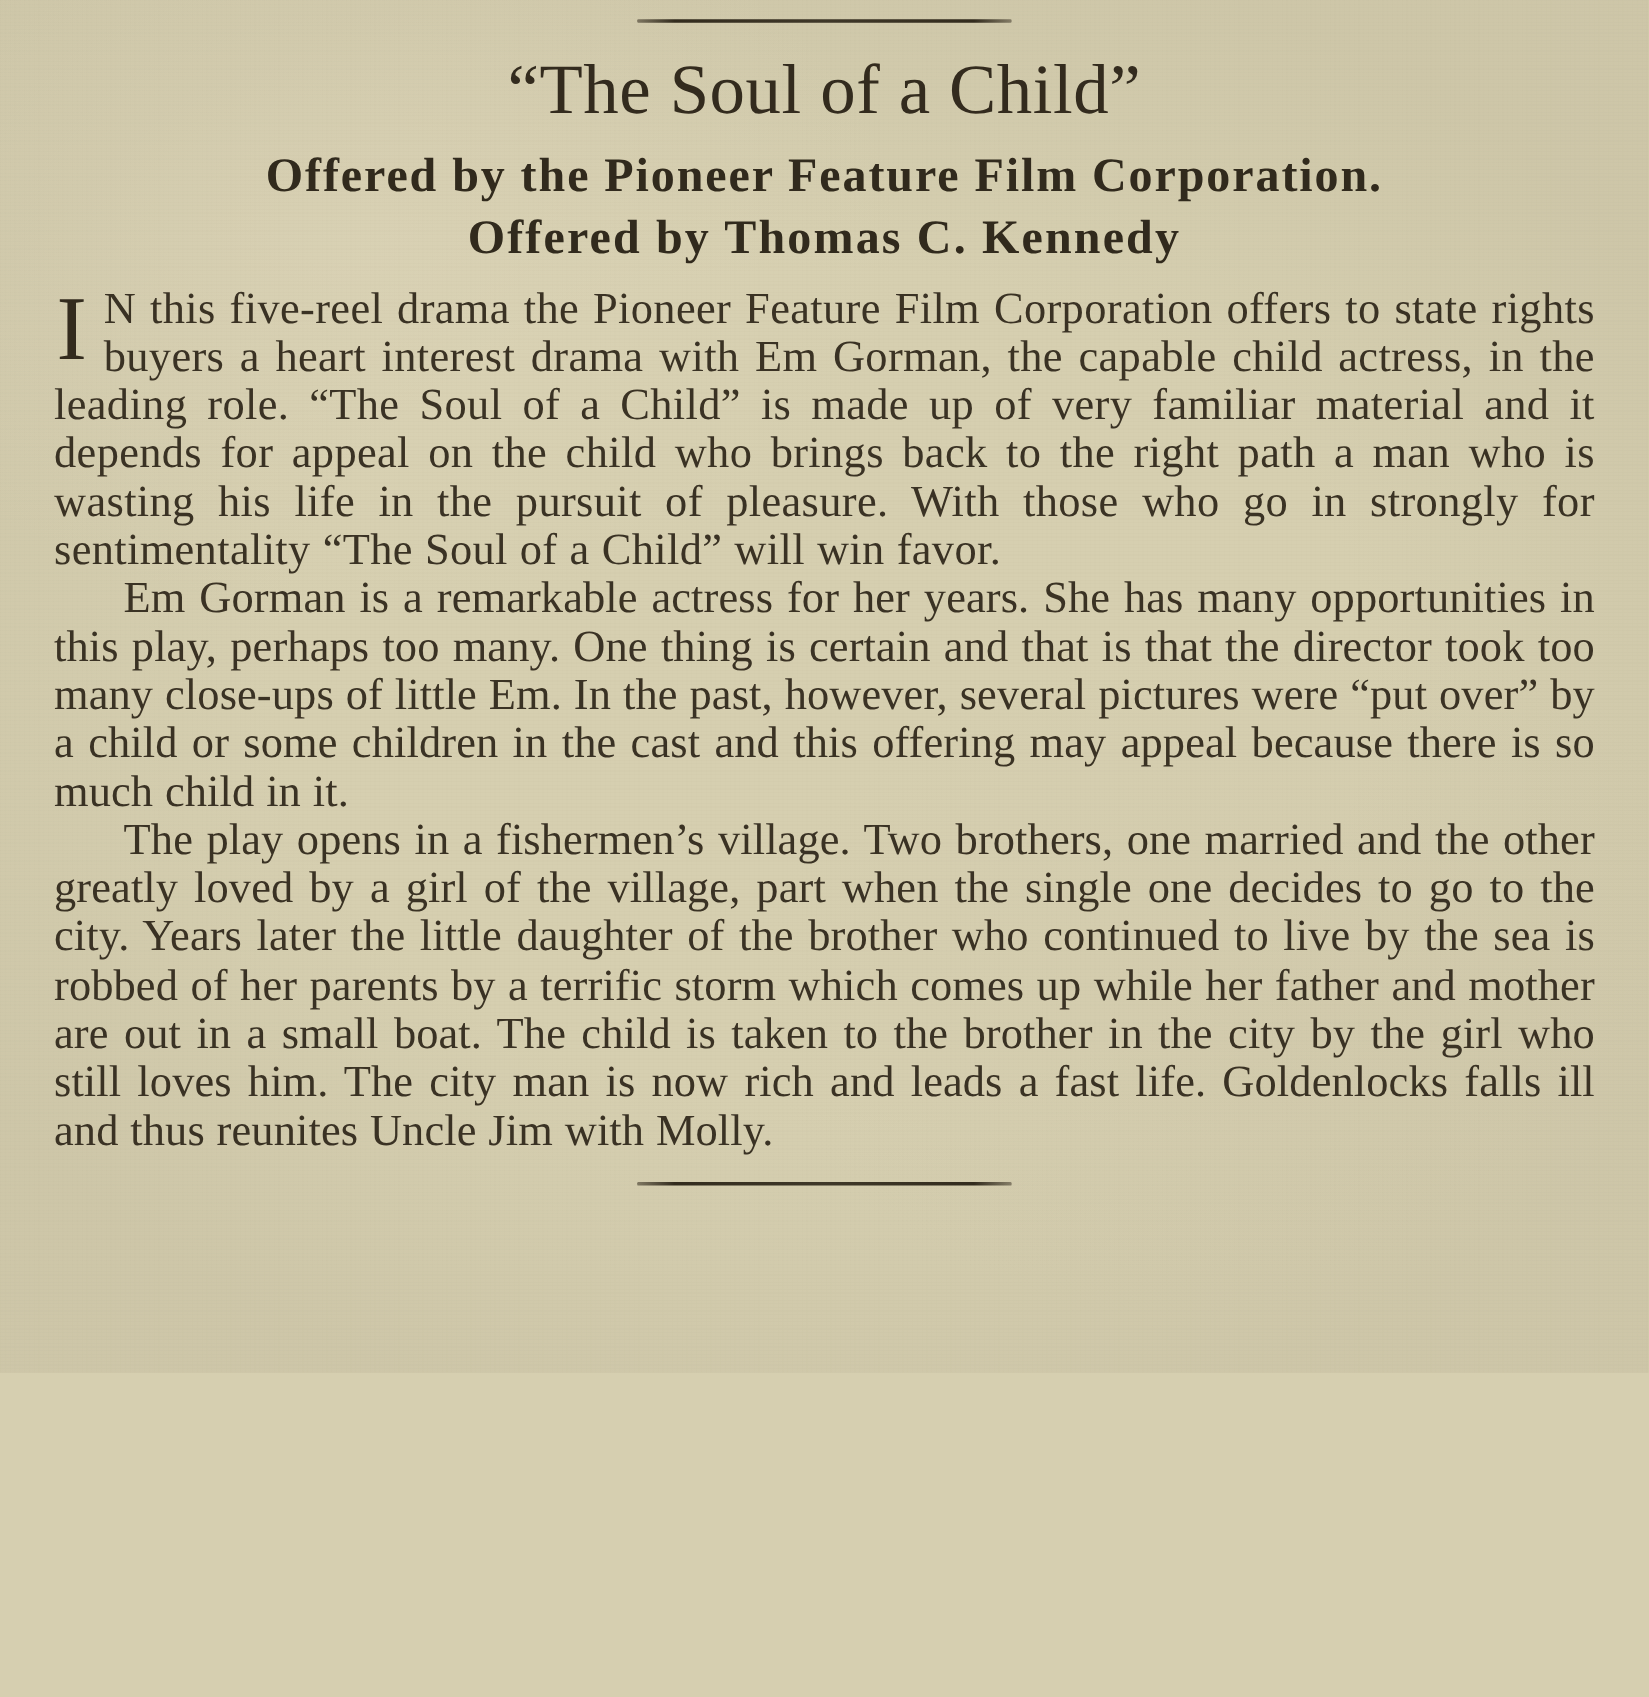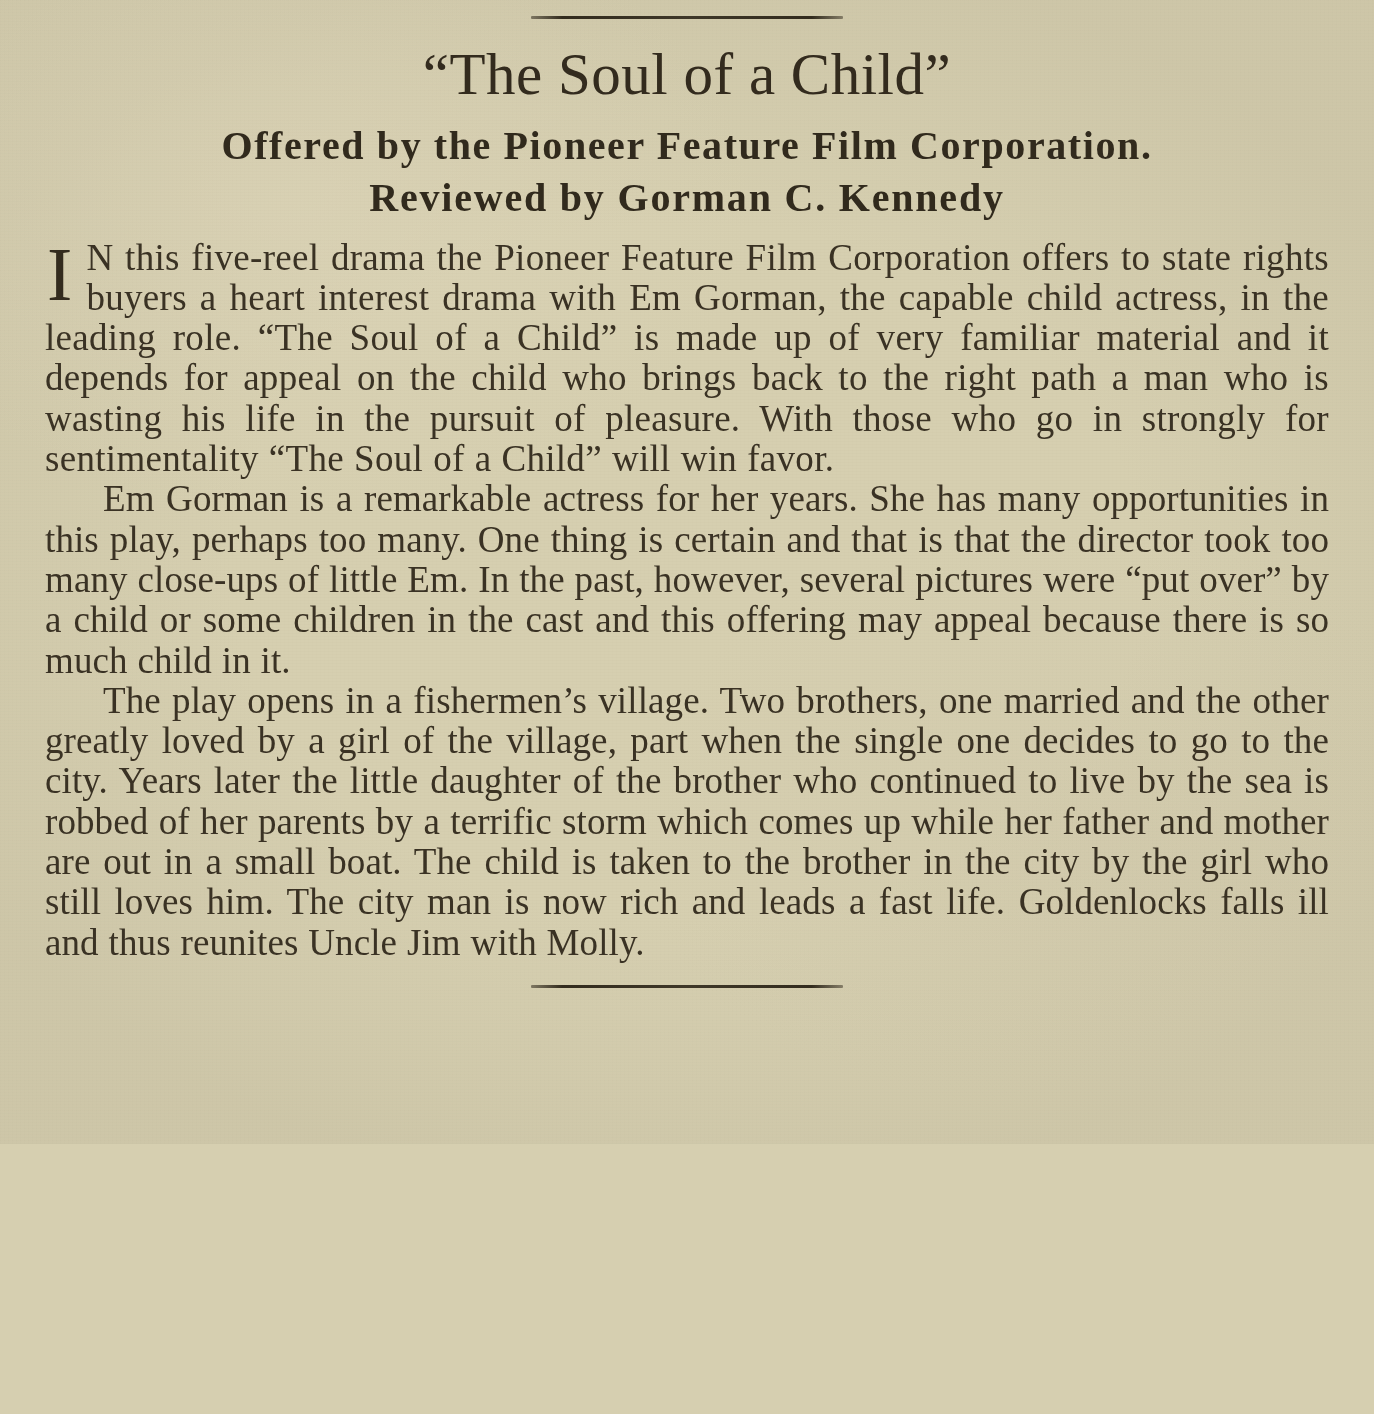--- a/index.html
+++ b/index.html
@@ -145,21 +145,21 @@
   <div class="content">
 
     <div class="rule-wrap">
       <div class="rule rule-top"></div>
     </div>
 
     <h1 class="title">“The Soul of a Child”</h1>
 
     <div class="subtitle-block">
       <div class="subtitle">Offered by the Pioneer Feature Film Corporation.</div>
-      <div class="subtitle subtitle-2">Reviewed by Gorman C. Kennedy</div>
+      <div class="subtitle subtitle-2">Offered by Thomas C. Kennedy</div>
     </div>
 
     <div class="body-text">
       <p class="first"><span class="dropcap">I</span><span class="lead-caps">N this five-reel drama the Pioneer Feature Film Corporation offers to state rights buyers a heart interest drama with Em Gorman, the capable child actress, in the leading role. “The Soul of a Child” is made up of very familiar material and it depends for appeal on the child who brings back to the right path a man who is wasting his life in the pursuit of pleasure. With those who go in strongly for sentimentality “The Soul of a Child” will win favor.</span></p>
 
       <p><span>Em Gorman is a remarkable actress for her years. She has many opportunities in this play, perhaps too many. One thing is certain and that is that the director took too many close-ups of little Em. In the past, however, several pictures were “put over” by a child or some children in the cast and this offering may appeal because there is so much child in it.</span></p>
 
       <p><span>The play opens in a fishermen’s village. Two brothers, one married and the other greatly loved by a girl of the village, part when the single one decides to go to the city. Years later the little daughter of the brother who continued to live by the sea is robbed of her parents by a terrific storm which comes up while her father and mother are out in a small boat. The child is taken to the brother in the city by the girl who still loves him. The city man is now rich and leads a fast life. Goldenlocks falls ill and thus reunites Uncle Jim with Molly.</span></p>
 
     </div>

